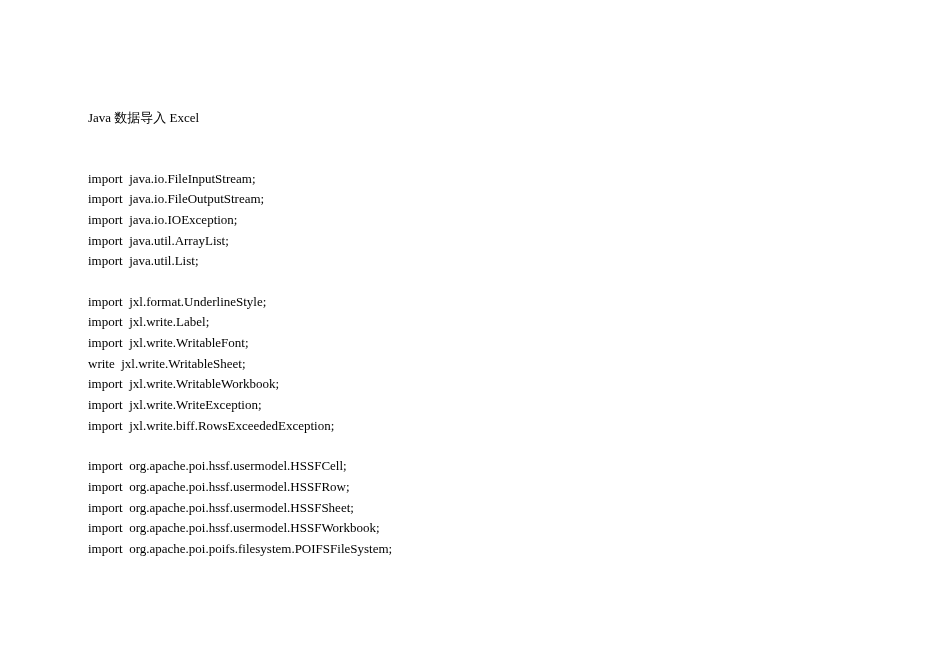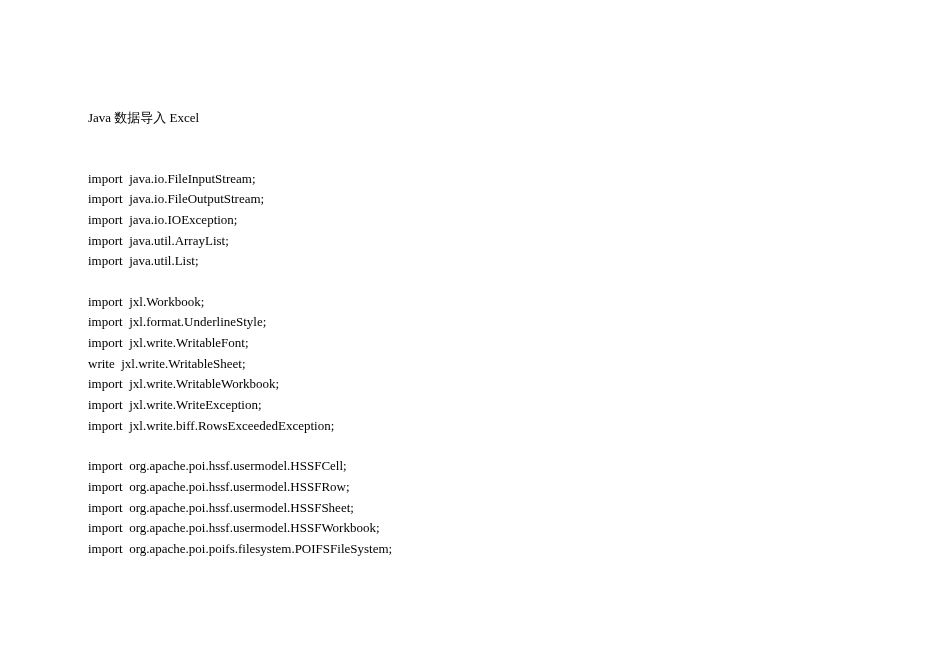--- a/index.html
+++ b/index.html
@@ -36,22 +36,22 @@
 
   <div class="blank"></div>
 
   <div class="line">import  java.io.FileInputStream;</div>
   <div class="line">import  java.io.FileOutputStream;</div>
   <div class="line">import  java.io.IOException;</div>
   <div class="line">import  java.util.ArrayList;</div>
   <div class="line">import  java.util.List;</div>
   <div class="blank"></div>
 
-  <div class="line">import  jxl.Workbook;</div>
   <div class="line">import  jxl.format.UnderlineStyle;</div>
+  <div class="line">import  jxl.write.Label;</div>
   <div class="line">import  jxl.write.WritableFont;</div>
   <div class="line">write  jxl.write.WritableSheet;</div>
   <div class="line">import  jxl.write.WritableWorkbook;</div>
   <div class="line">import  jxl.write.WriteException;</div>
   <div class="line">import  jxl.write.biff.RowsExceededException;</div>
   <div class="blank"></div>
 
   <div class="line">import  org.apache.poi.hssf.usermodel.HSSFCell;</div>
   <div class="line">import  org.apache.poi.hssf.usermodel.HSSFRow;</div>
   <div class="line">import  org.apache.poi.hssf.usermodel.HSSFSheet;</div>

